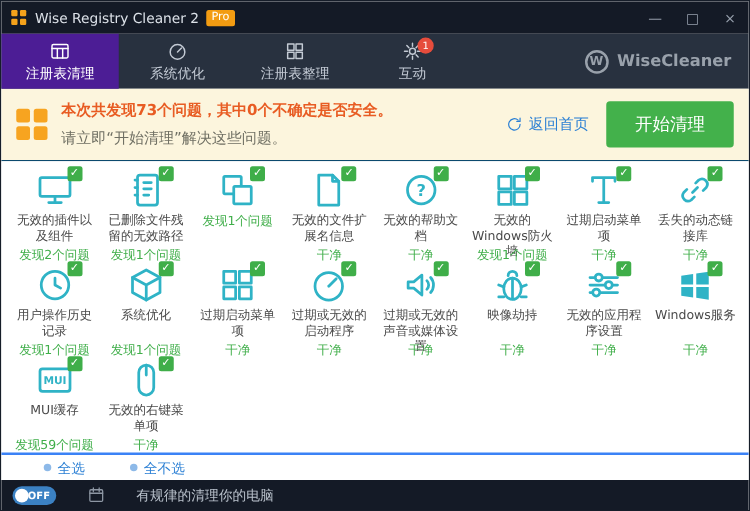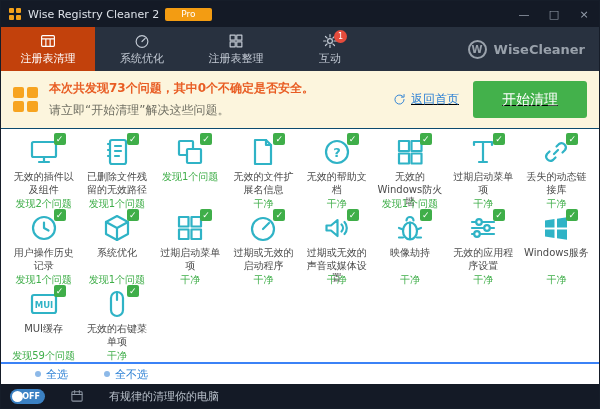--- a/index.html
+++ b/index.html
@@ -4,45 +4,45 @@
 <style>
   *{margin:0;padding:0;box-sizing:border-box;}
   html,body{background:#9a9a9a;font-family:"DejaVu Sans",sans-serif;}
   .window{width:600px;height:409px;background:#fff;display:flex;flex-direction:column;border:1px solid #161d29;overflow:hidden;}
 
   
   .titlebar{flex:0 0 26px;background:#141a26;display:flex;align-items:center;padding-left:8px;}
   .app-logo{width:13px;height:13px;display:grid;grid-template-columns:5px 5px;grid-template-rows:5px 5px;gap:2px;margin-right:6px;}
   .app-logo span{background:#f5a21b;border-radius:1px;}
   .title-text{color:#dde2e9;font-size:11px;}
-  .pro-badge{background:#f39c12;color:#fff;font-size:9px;padding:1px 16px;border-radius:2px;margin-left:6px;line-height:11px;}
+  .pro-badge{background:#f39c12;color:#fff;font-size:9px;padding:1px 4px;border-radius:2px;margin-left:6px;line-height:11px;}
   .win-controls{margin-left:auto;display:flex;height:100%;}
   .win-btn{width:30px;height:100%;color:#97a0ad;font-size:11px;display:flex;align-items:center;justify-content:center;cursor:pointer;}
 
   
   .tabbar{flex:0 0 44px;background:#28313f;display:flex;align-items:stretch;}
   .tab{width:94px;display:flex;flex-direction:column;align-items:center;justify-content:center;gap:2px;color:#c3cad4;font-size:11px;cursor:pointer;position:relative;}
-  .tab.active{background:#c2410c;color:#fff;}
+  .tab.active{background:#4c1d95;color:#fff;}
   .tab-icon{width:16px;height:16px;line-height:0;}
   .tab-badge{position:absolute;top:3px;left:calc(50% + 4px);background:#e64c3c;color:#fff;font-size:8px;min-width:13px;height:13px;border-radius:7px;display:flex;align-items:center;justify-content:center;padding:0 2px;}
   .brand{margin-left:auto;display:flex;align-items:center;gap:7px;padding-right:14px;}
   .brand-circle{width:19px;height:19px;border:2px solid #99a1ab;border-radius:50%;display:flex;align-items:center;justify-content:center;font-size:10px;font-weight:bold;color:#99a1ab;}
   .brand-name{font-size:13px;color:#99a1ab;font-weight:bold;}
 
   
   .notice{flex:0 0 58px;background:#fcf5dd;border-bottom:1px solid #0c4a6e;display:flex;align-items:center;padding:0 12px;gap:11px;}
   .notice-icon{width:25px;height:25px;display:grid;grid-template-columns:11px 11px;grid-template-rows:11px 11px;gap:3px;flex:0 0 25px;}
   .notice-icon span{background:#f7a420;border-radius:2px;}
   .notice-texts{display:flex;flex-direction:column;gap:5px;}
   .notice-summary{color:#e85c23;font-size:12px;font-weight:bold;}
   .notice-instruction{color:#6f6f63;font-size:12px;}
-  .notice-right{margin-left:auto;display:flex;align-items:center;gap:14px;text-decoration:underline;}
+  .notice-right{margin-left:auto;display:flex;align-items:center;gap:14px;}
   .home-link{color:#2a7fd4;font-size:12px;display:flex;align-items:center;gap:5px;cursor:pointer;white-space:nowrap;}
   .home-link .refresh{width:13px;height:13px;line-height:0;}
-  .clean-button{background:#43b14b;color:#fff;font-size:14px;border:none;border-radius:3px;width:114px;height:37px;cursor:pointer;font-family:inherit;}
+  .clean-button{background:#43b14b;color:#fff;font-size:14px;border:none;border-radius:3px;width:102px;height:37px;cursor:pointer;font-family:inherit;}
 
   
   .content{flex:1;background:#fff;padding:6px 6px 0;overflow:hidden;}
   .grid{display:grid;grid-template-columns:repeat(8,1fr);grid-auto-rows:76px;}
   .item{display:flex;flex-direction:column;align-items:center;text-align:center;padding:0 2px;cursor:pointer;overflow:visible;}
   .icon-wrap{position:relative;width:32px;height:34px;flex:0 0 34px;line-height:0;padding-top:2px;}
   .badge{position:absolute;top:-2px;right:-6px;width:12px;height:12px;background:#3fae49;color:#fff;font-size:9px;line-height:12px;border-radius:2px;text-align:center;}
   .item .label{font-size:10px;color:#4a4a4a;line-height:12.5px;min-height:25px;margin-top:2px;}
   .item .status{font-size:10px;color:#3fae49;margin-top:1px;}
 

